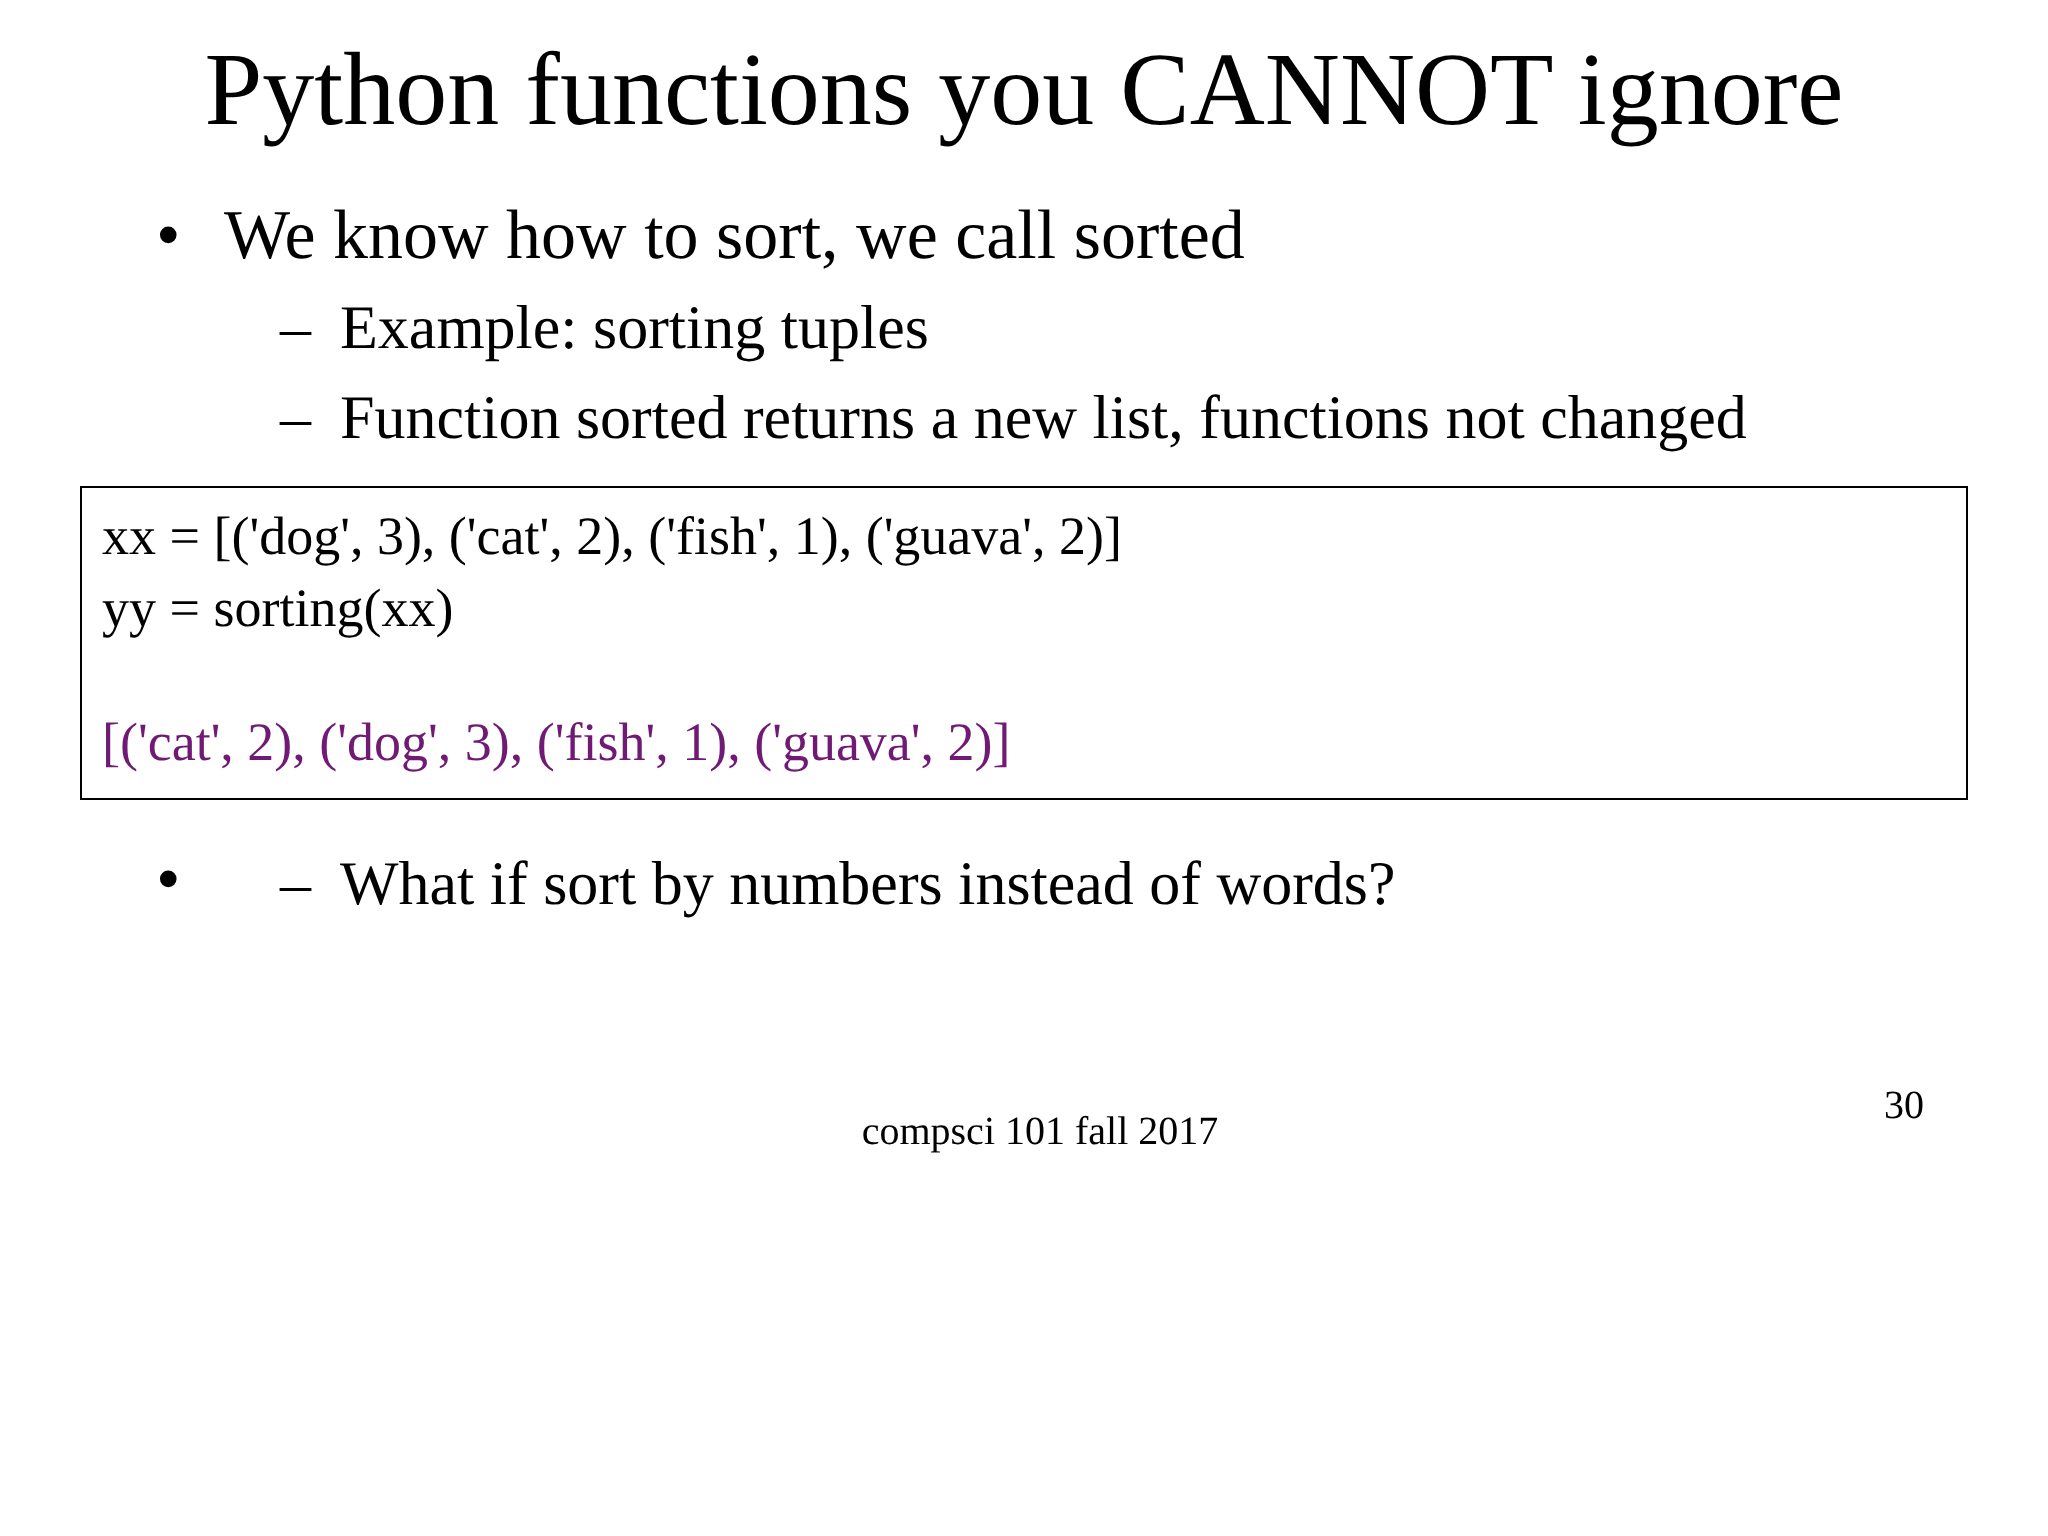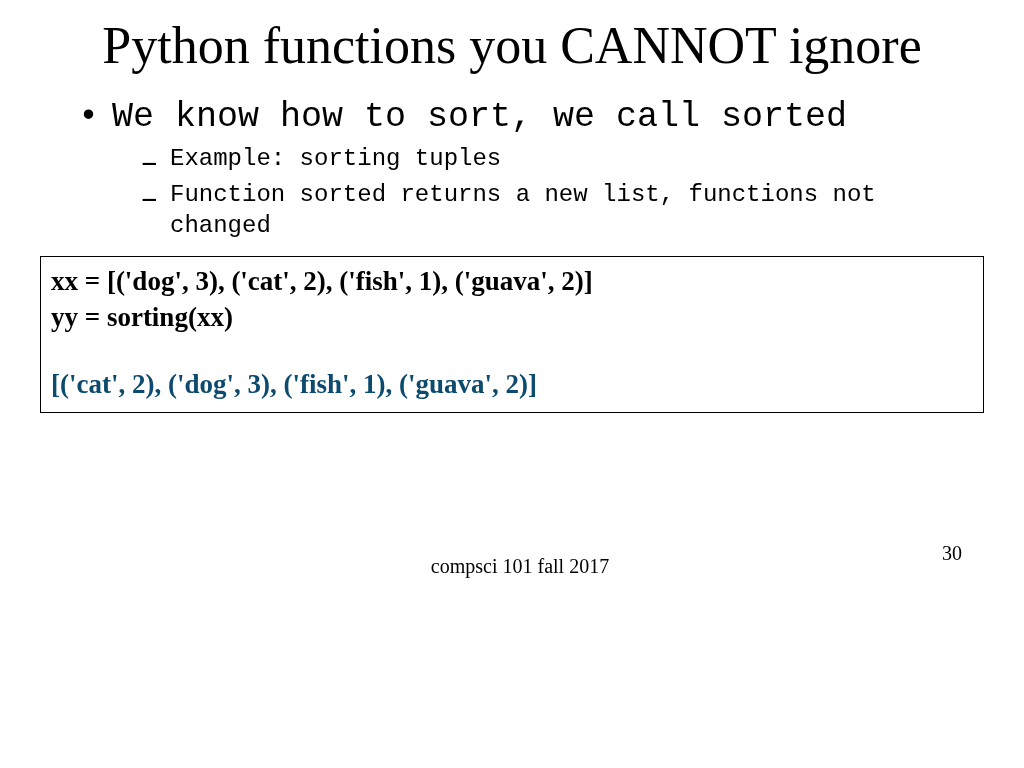--- a/index.html
+++ b/index.html
@@ -34,58 +34,57 @@
     list-style: none;
     padding: 0;
     margin: 0 0 0 22px;
   }
   ul.level1 > li {
     font-size: 35px;
     line-height: 1.25;
     margin-bottom: 6px;
     position: relative;
     padding-left: 34px;
-    font-family: Liberation Mono, monospace;
   }
   ul.level1 > li::before {
     content: "•";
     position: absolute;
     left: 0;
     top: 0;
     font-size: 35px;
   }
   ul.level2 {
     list-style: none;
     padding: 0;
     margin: 4px 0 0 28px;
   }
   ul.level2 > li {
-    font-size: 24px;
+    font-size: 31px;
     line-height: 1.28;
     margin-bottom: 6px;
     position: relative;
     padding-left: 30px;
   }
   ul.level2 > li::before {
     content: "–";
     position: absolute;
     left: 0;
     top: 0;
     font-size: 31px;
   }
   .codebox {
     margin: 14px 40px 18px 40px;
     border: 1px solid #000;
     padding: 6px 10px 10px 10px;
     font-size: 27px;
-    font-weight: bold;
+    font-weight: normal;
     line-height: 1.35;
   }
   .codebox .red {
-    color: #0c4a6e;
+    color: #701a75;
   }
   .codebox .spacer {
     height: 30px;
   }
   .footer-left {
     position: absolute;
     bottom: 24px;
     left: 16px;
     right: 0;
     text-align: center;
@@ -121,17 +120,29 @@
     </ul>
   </div>
 
   <div class="codebox">
     <div>xx = [('dog', 3), ('cat', 2), ('fish', 1),  ('guava', 2)]</div>
     <div>yy = sorting(xx)</div>
     <div class="spacer"></div>
     <div class="red">[('cat', 2), ('dog', 3), ('fish', 1), ('guava', 2)]</div>
   </div>
 
+  <div class="body">
+    <ul class="level1">
+      <li style="list-style:none; padding-left:34px;">
+        <span style="visibility:hidden;">.</span>
+        <ul class="level2" style="margin-top:-40px;">
+          <li>
+            <span>What if sort by numbers instead of words?</span>
+          </li>
+        </ul>
+      </li>
+    </ul>
+  </div>
 
   <div class="footer-left">compsci 101 fall 2017</div>
   <div class="footer-right">30</div>
 
 </div>
 
 </body></html>

